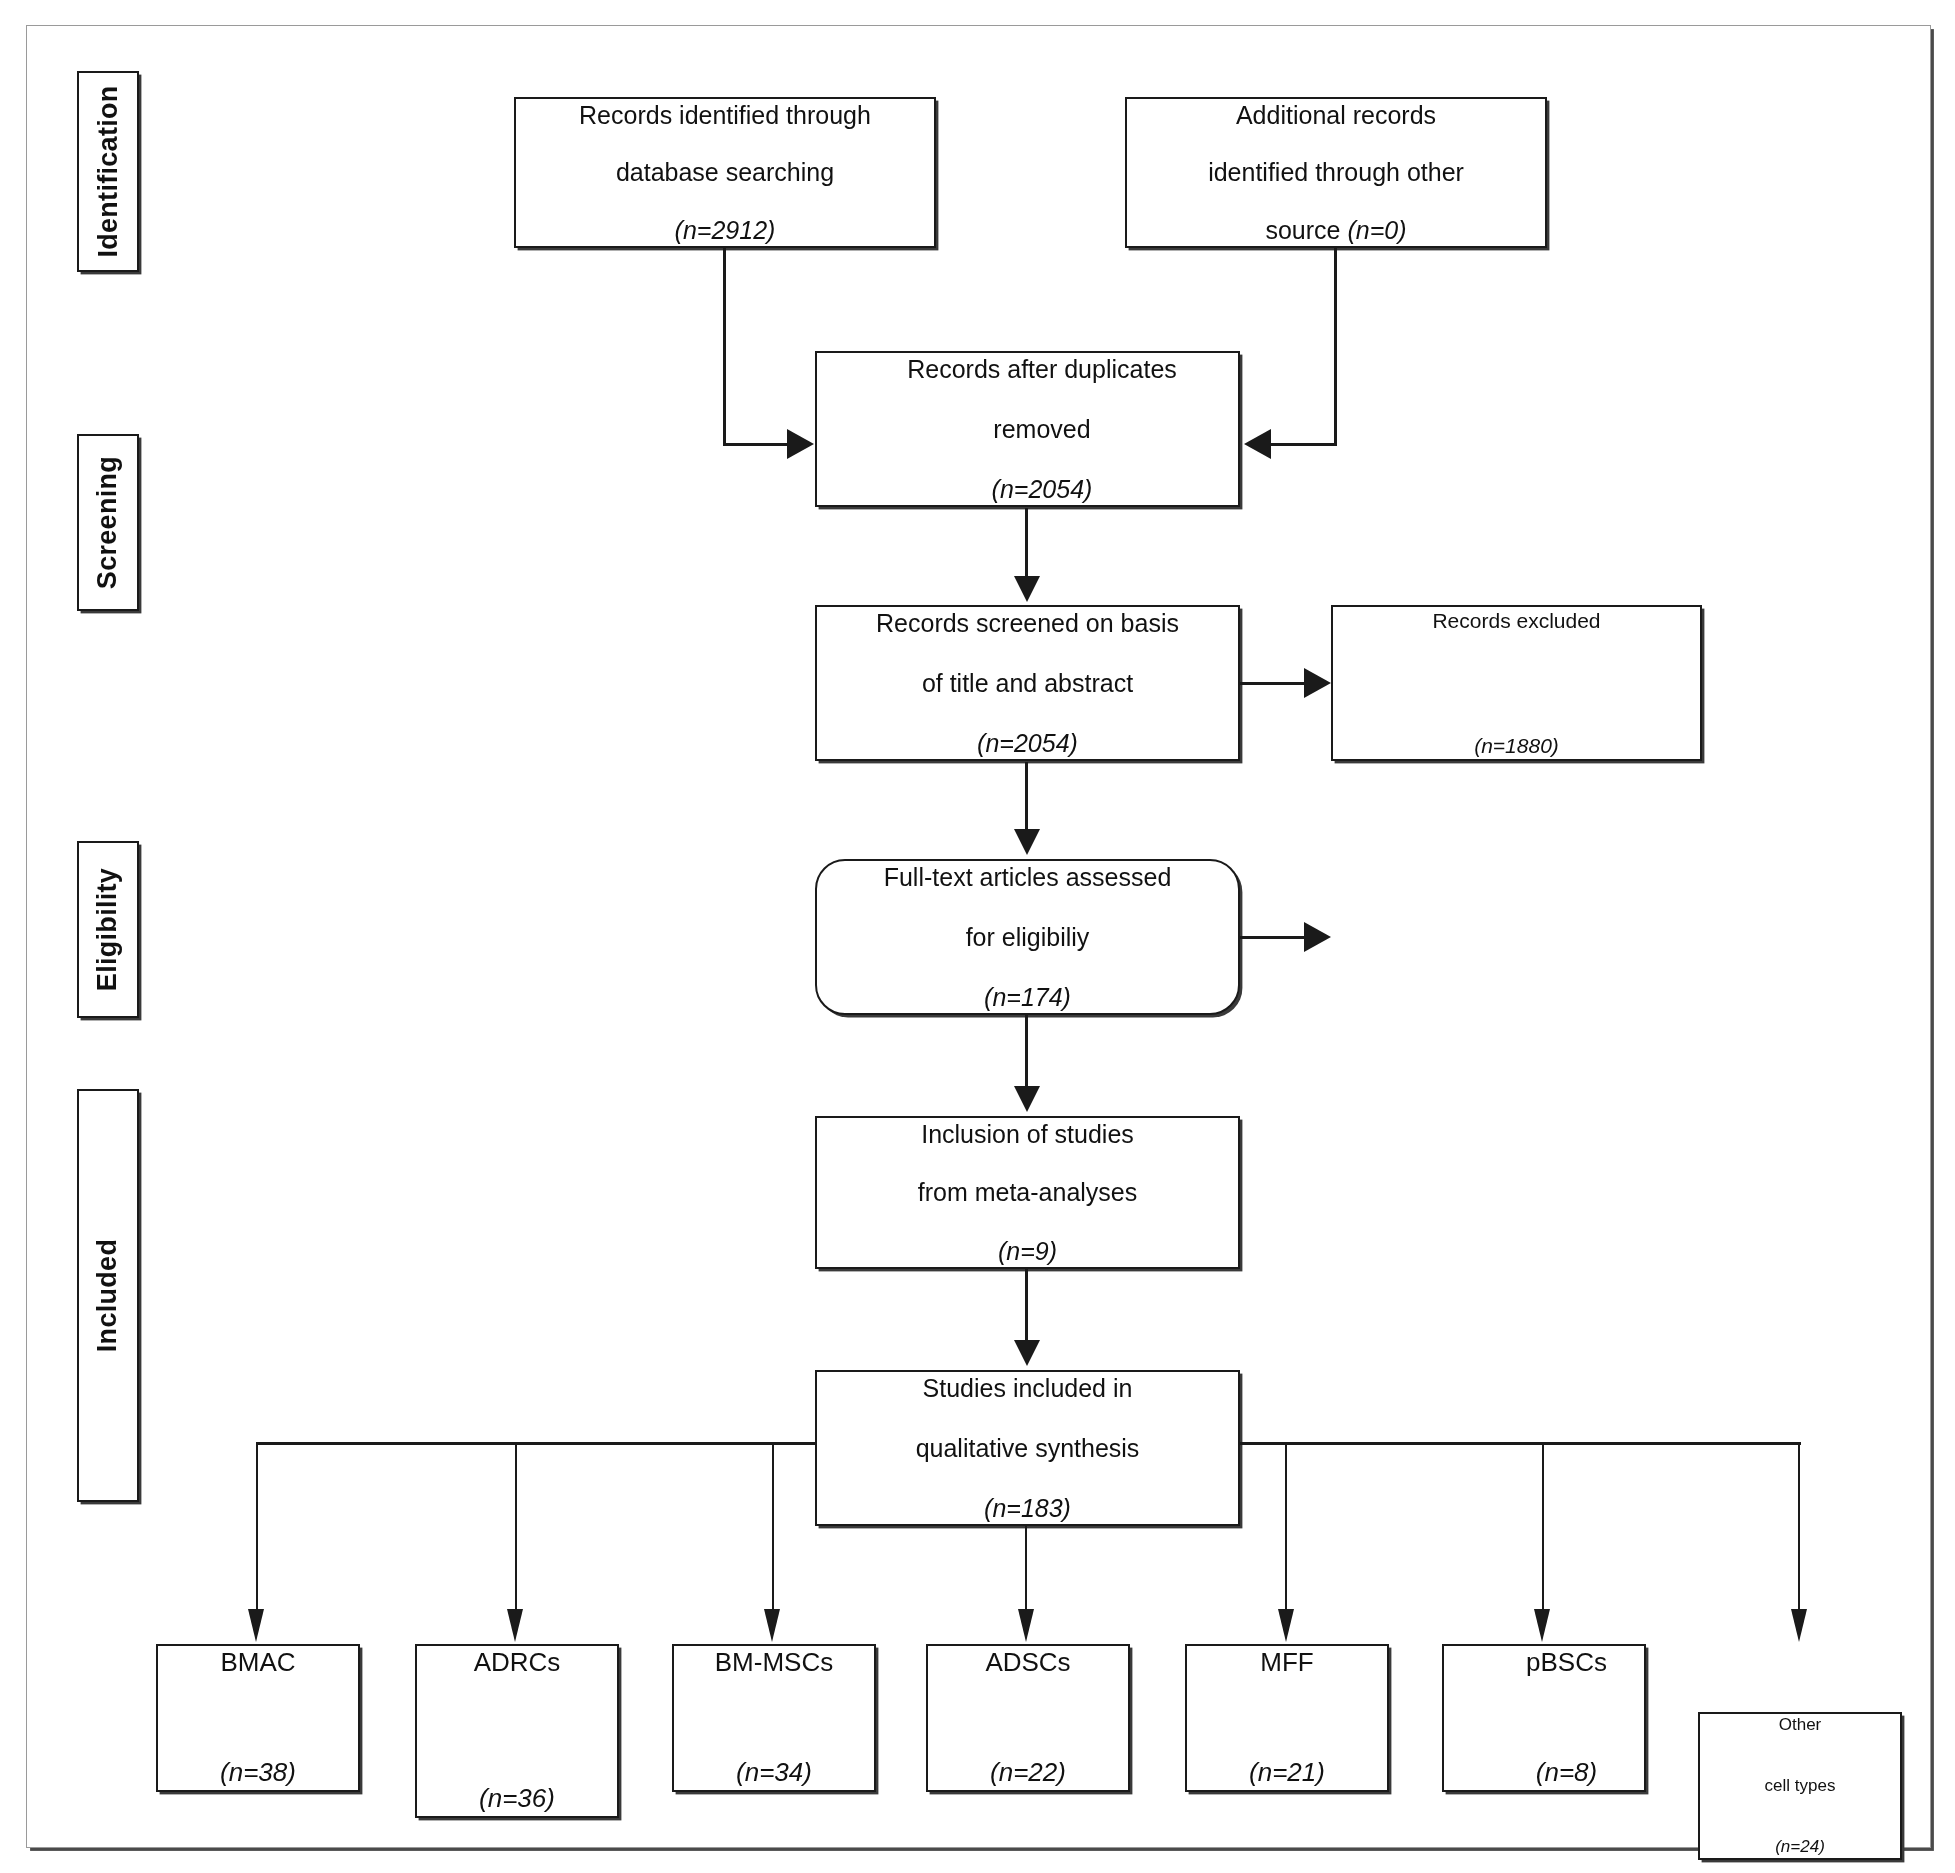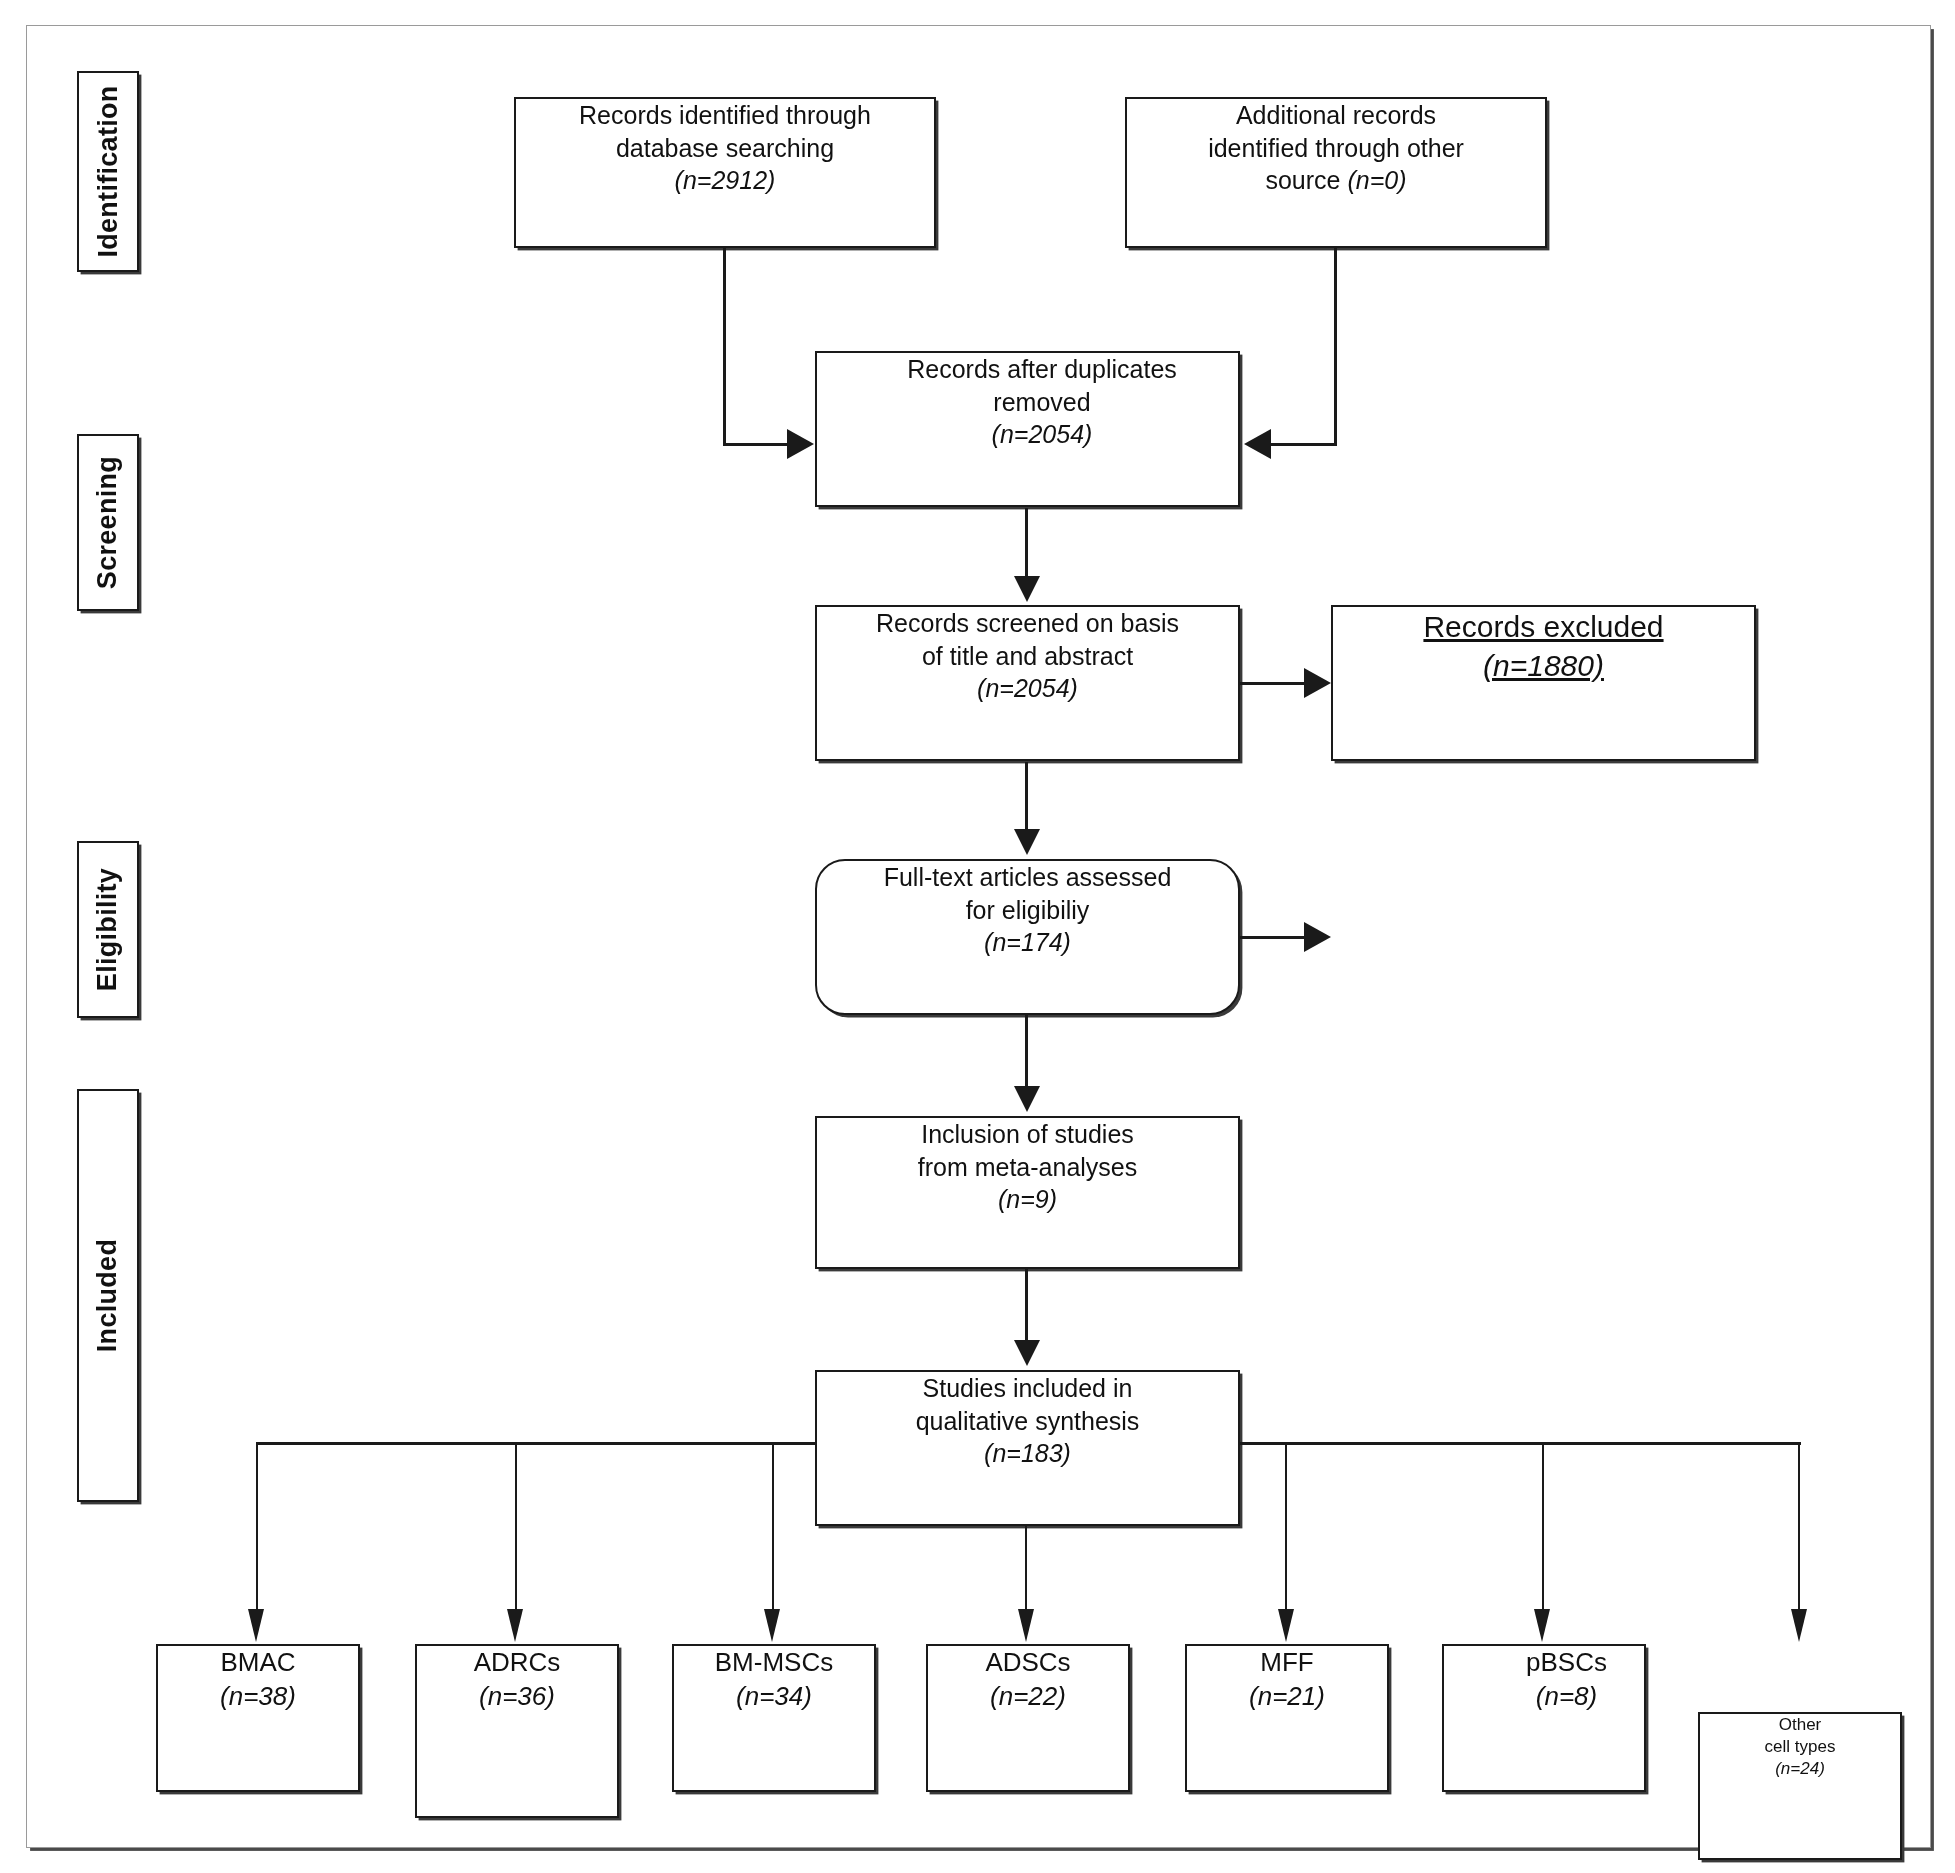--- a/index.html
+++ b/index.html
@@ -33,21 +33,21 @@
   
   .fbox {
     position: absolute;
     box-sizing: border-box;
     background: #ffffff;
     border: 2.4px solid #1a1a1a;
     box-shadow: 3px 3px 0 -0.6px #3a3a3a;
     display: flex;
     flex-direction: column;
     align-items: center;
-    justify-content: flex-start;
+    justify-content: space-between;
     text-align: center;
     color: #111111;
     line-height: 1.30;
   }
   .fbox .ln {
     display: block;
     white-space: nowrap;
   }
   .fbox .ital {
     font-style: italic;
@@ -160,21 +160,21 @@
 
   <div class="vline" style="left:1025px; top:508px; width:3px; height:71px;"></div>
   <div class="arrow-down" style="left:1014px; top:576px;"></div>
 
   <div class="fbox" style="left:815px; top:605px; width:425px; height:156px; font-size:25px;">
     <span class="ln">Records screened on basis</span>
     <span class="ln">of title and abstract</span>
     <span class="ln ital">(n=2054)</span>
   </div>
 
-  <div class="fbox" style="left:1331px; top:605px; width:425px; height:156px; font-size:30px;text-decoration:underline;">
+  <div class="fbox" style="left:1331px; top:605px; width:371px; height:156px; font-size:21px;">
     <span class="ln">Records excluded</span>
     <span class="ln ital">(n=1880)</span>
   </div>
 
   <div class="hline" style="left:1240px; top:682px; width:65px; height:3px;"></div>
   <div class="arrow-right" style="left:1304px; top:668px;"></div>
 
   <div class="vline" style="left:1025px; top:762px; width:3px; height:71px;"></div>
   <div class="arrow-down" style="left:1014px; top:829px;"></div>
 

